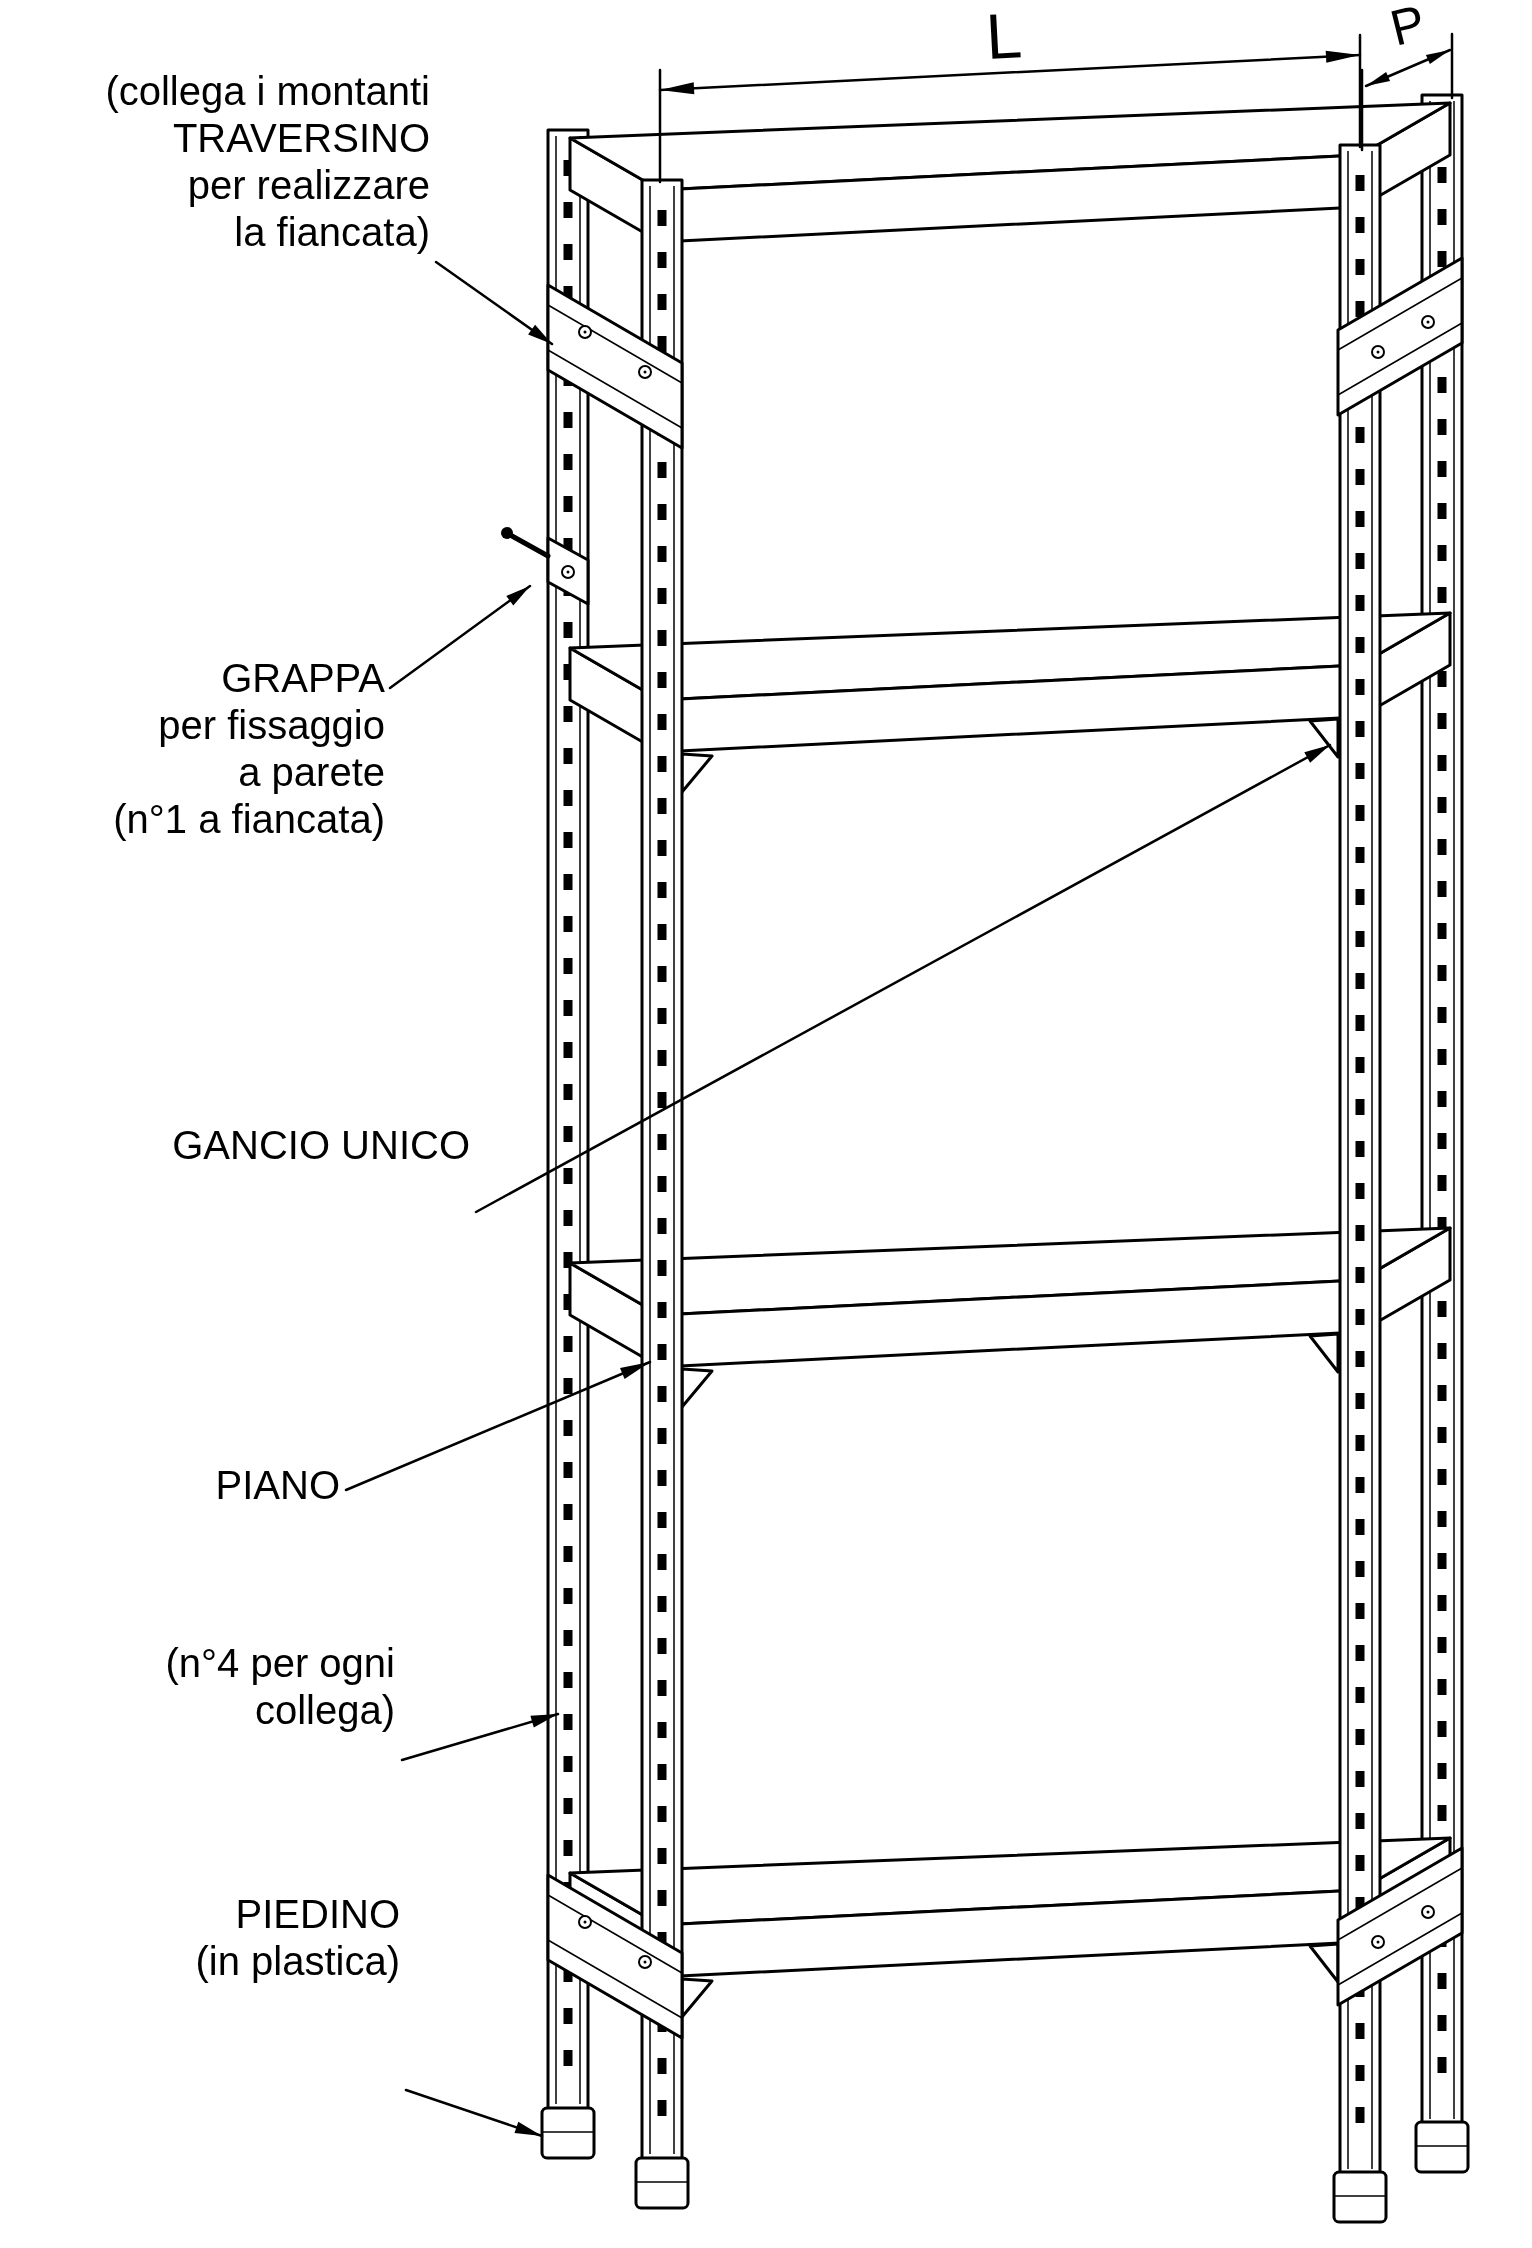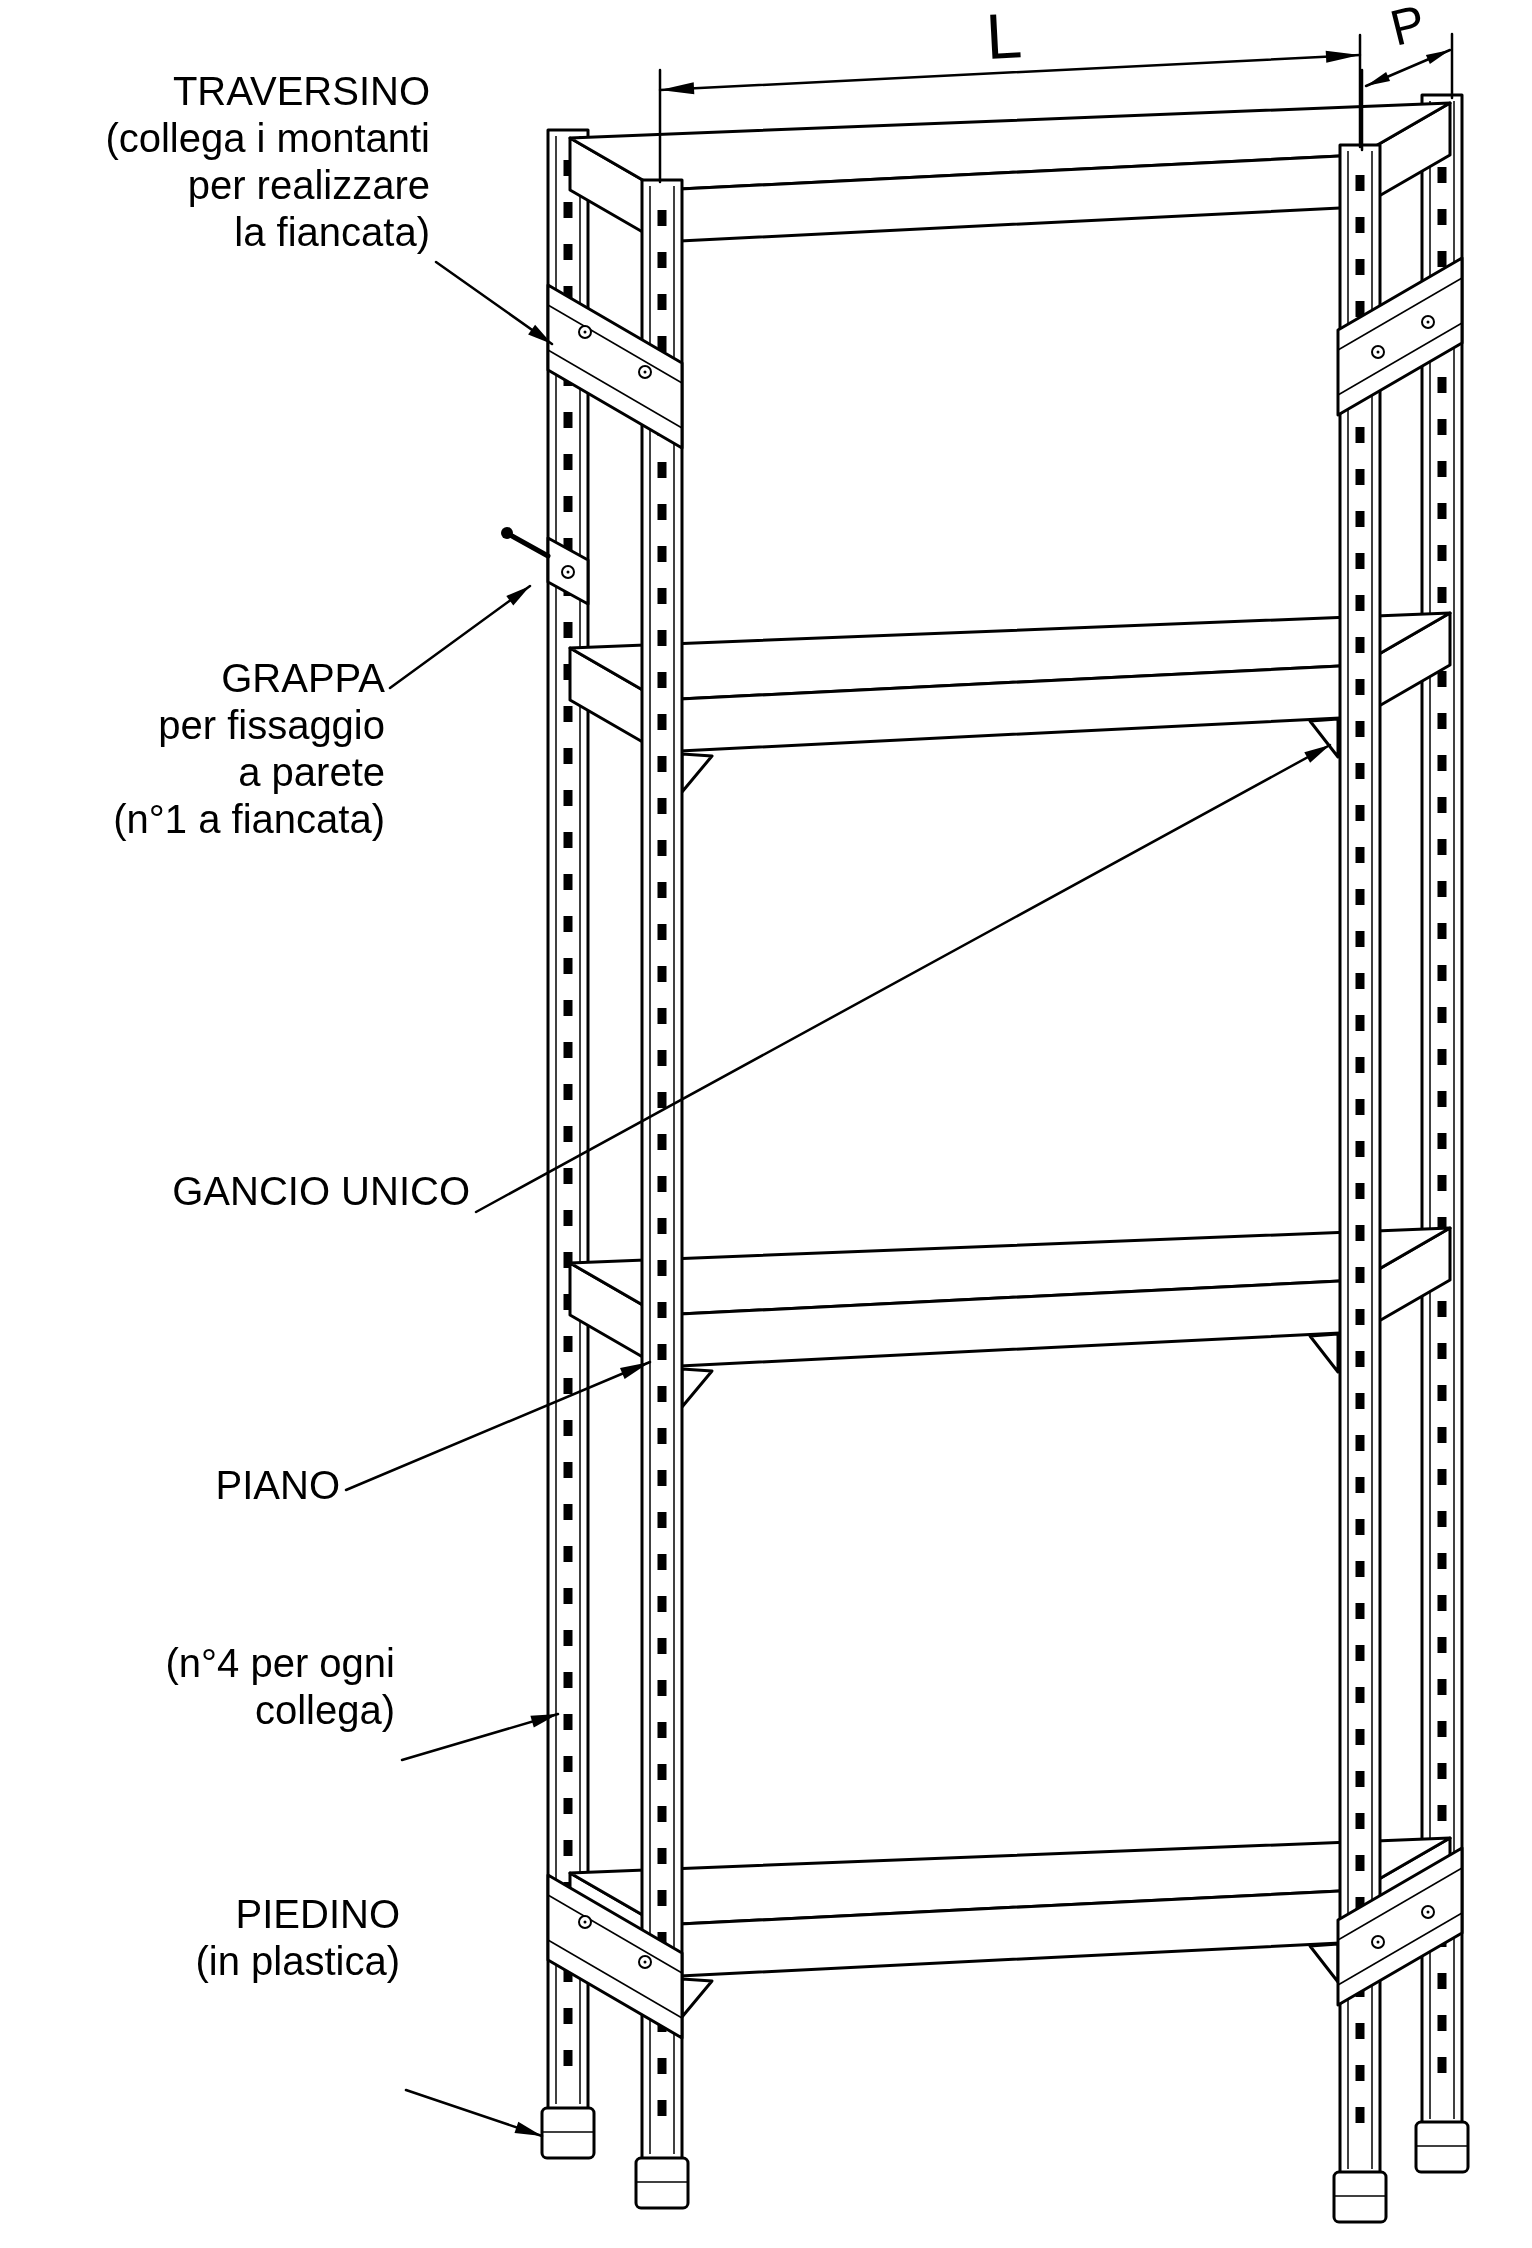--- a/index.html
+++ b/index.html
@@ -204,34 +204,34 @@
       <line class="leader" x1="402" y1="1760" x2="558" y2="1714"></line>
       <polygon class="ah" points="558,1714 533.8,1727.4 530.4,1715.8"></polygon>
     </g>
     <g>
       <line class="leader" x1="406" y1="2090" x2="542" y2="2136"></line>
       <polygon class="ah" points="542,2136 514.5,2133.1 518.3,2121.7"></polygon>
     </g>
   </svg>
 
   <div class="callout" style="left:40px; top:68px; width:390px;">
+    <div>(collega i montanti</div>
     <div>TRAVERSINO</div>
-    <div>(collega i montanti</div>
     <div>per realizzare</div>
     <div>la fiancata)</div>
   </div>
 
   <div class="callout" style="left:40px; top:655px; width:345px;">
     <div>GRAPPA</div>
     <div>per fissaggio</div>
     <div>a parete</div>
     <div>(n°1 a fiancata)</div>
   </div>
 
-  <div class="callout" style="left:40px; top:1168px; width:430px;">
+  <div class="callout" style="left:40px; top:1122px; width:430px;">
     <div>GANCIO UNICO</div>
   </div>
 
   <div class="callout" style="left:40px; top:1462px; width:300px;">
     <div>PIANO</div>
   </div>
 
   <div class="callout" style="left:40px; top:1640px; width:355px;">
     <div>(n°4 per ogni</div>
     <div>collega)</div>

